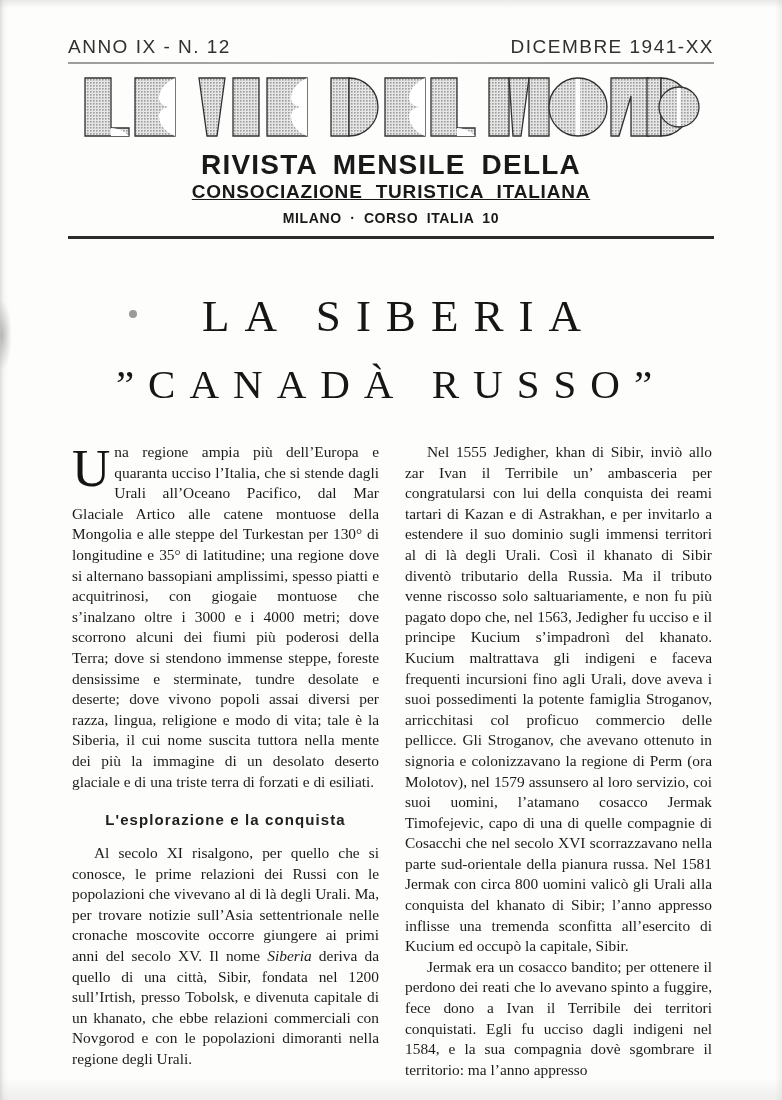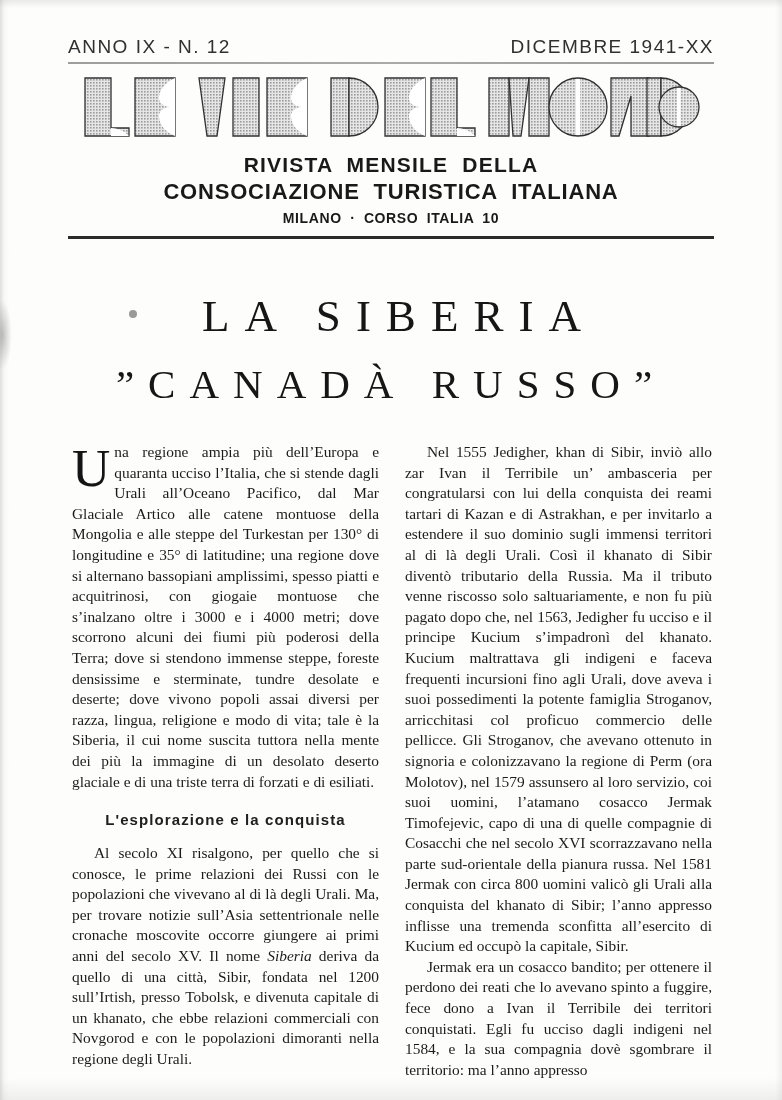--- a/index.html
+++ b/index.html
@@ -104,30 +104,31 @@
     position: absolute;
     left: 0;
     top: 152px;
     width: 782px;
     text-align: center;
     font-family: "Liberation Sans", "DejaVu Sans", sans-serif;
     font-weight: bold;
     color: #191919;
   }
   .sub-1 {
-    font-size: 21px;
+    font-size: 28px;
     letter-spacing: 1.2px;
     word-spacing: 7px;
     line-height: 26px;
   }
   .sub-2 {
-    font-size: 22px;
+    font-size: 19px;
     letter-spacing: 0.8px;
     word-spacing: 7px;
     line-height: 27px;
+    text-decoration: underline;
   }
   .sub-3 {
     font-size: 14px;
     letter-spacing: 0.6px;
     word-spacing: 4px;
     line-height: 27px;
   }
 
   .rule-thick {
     position: absolute;

